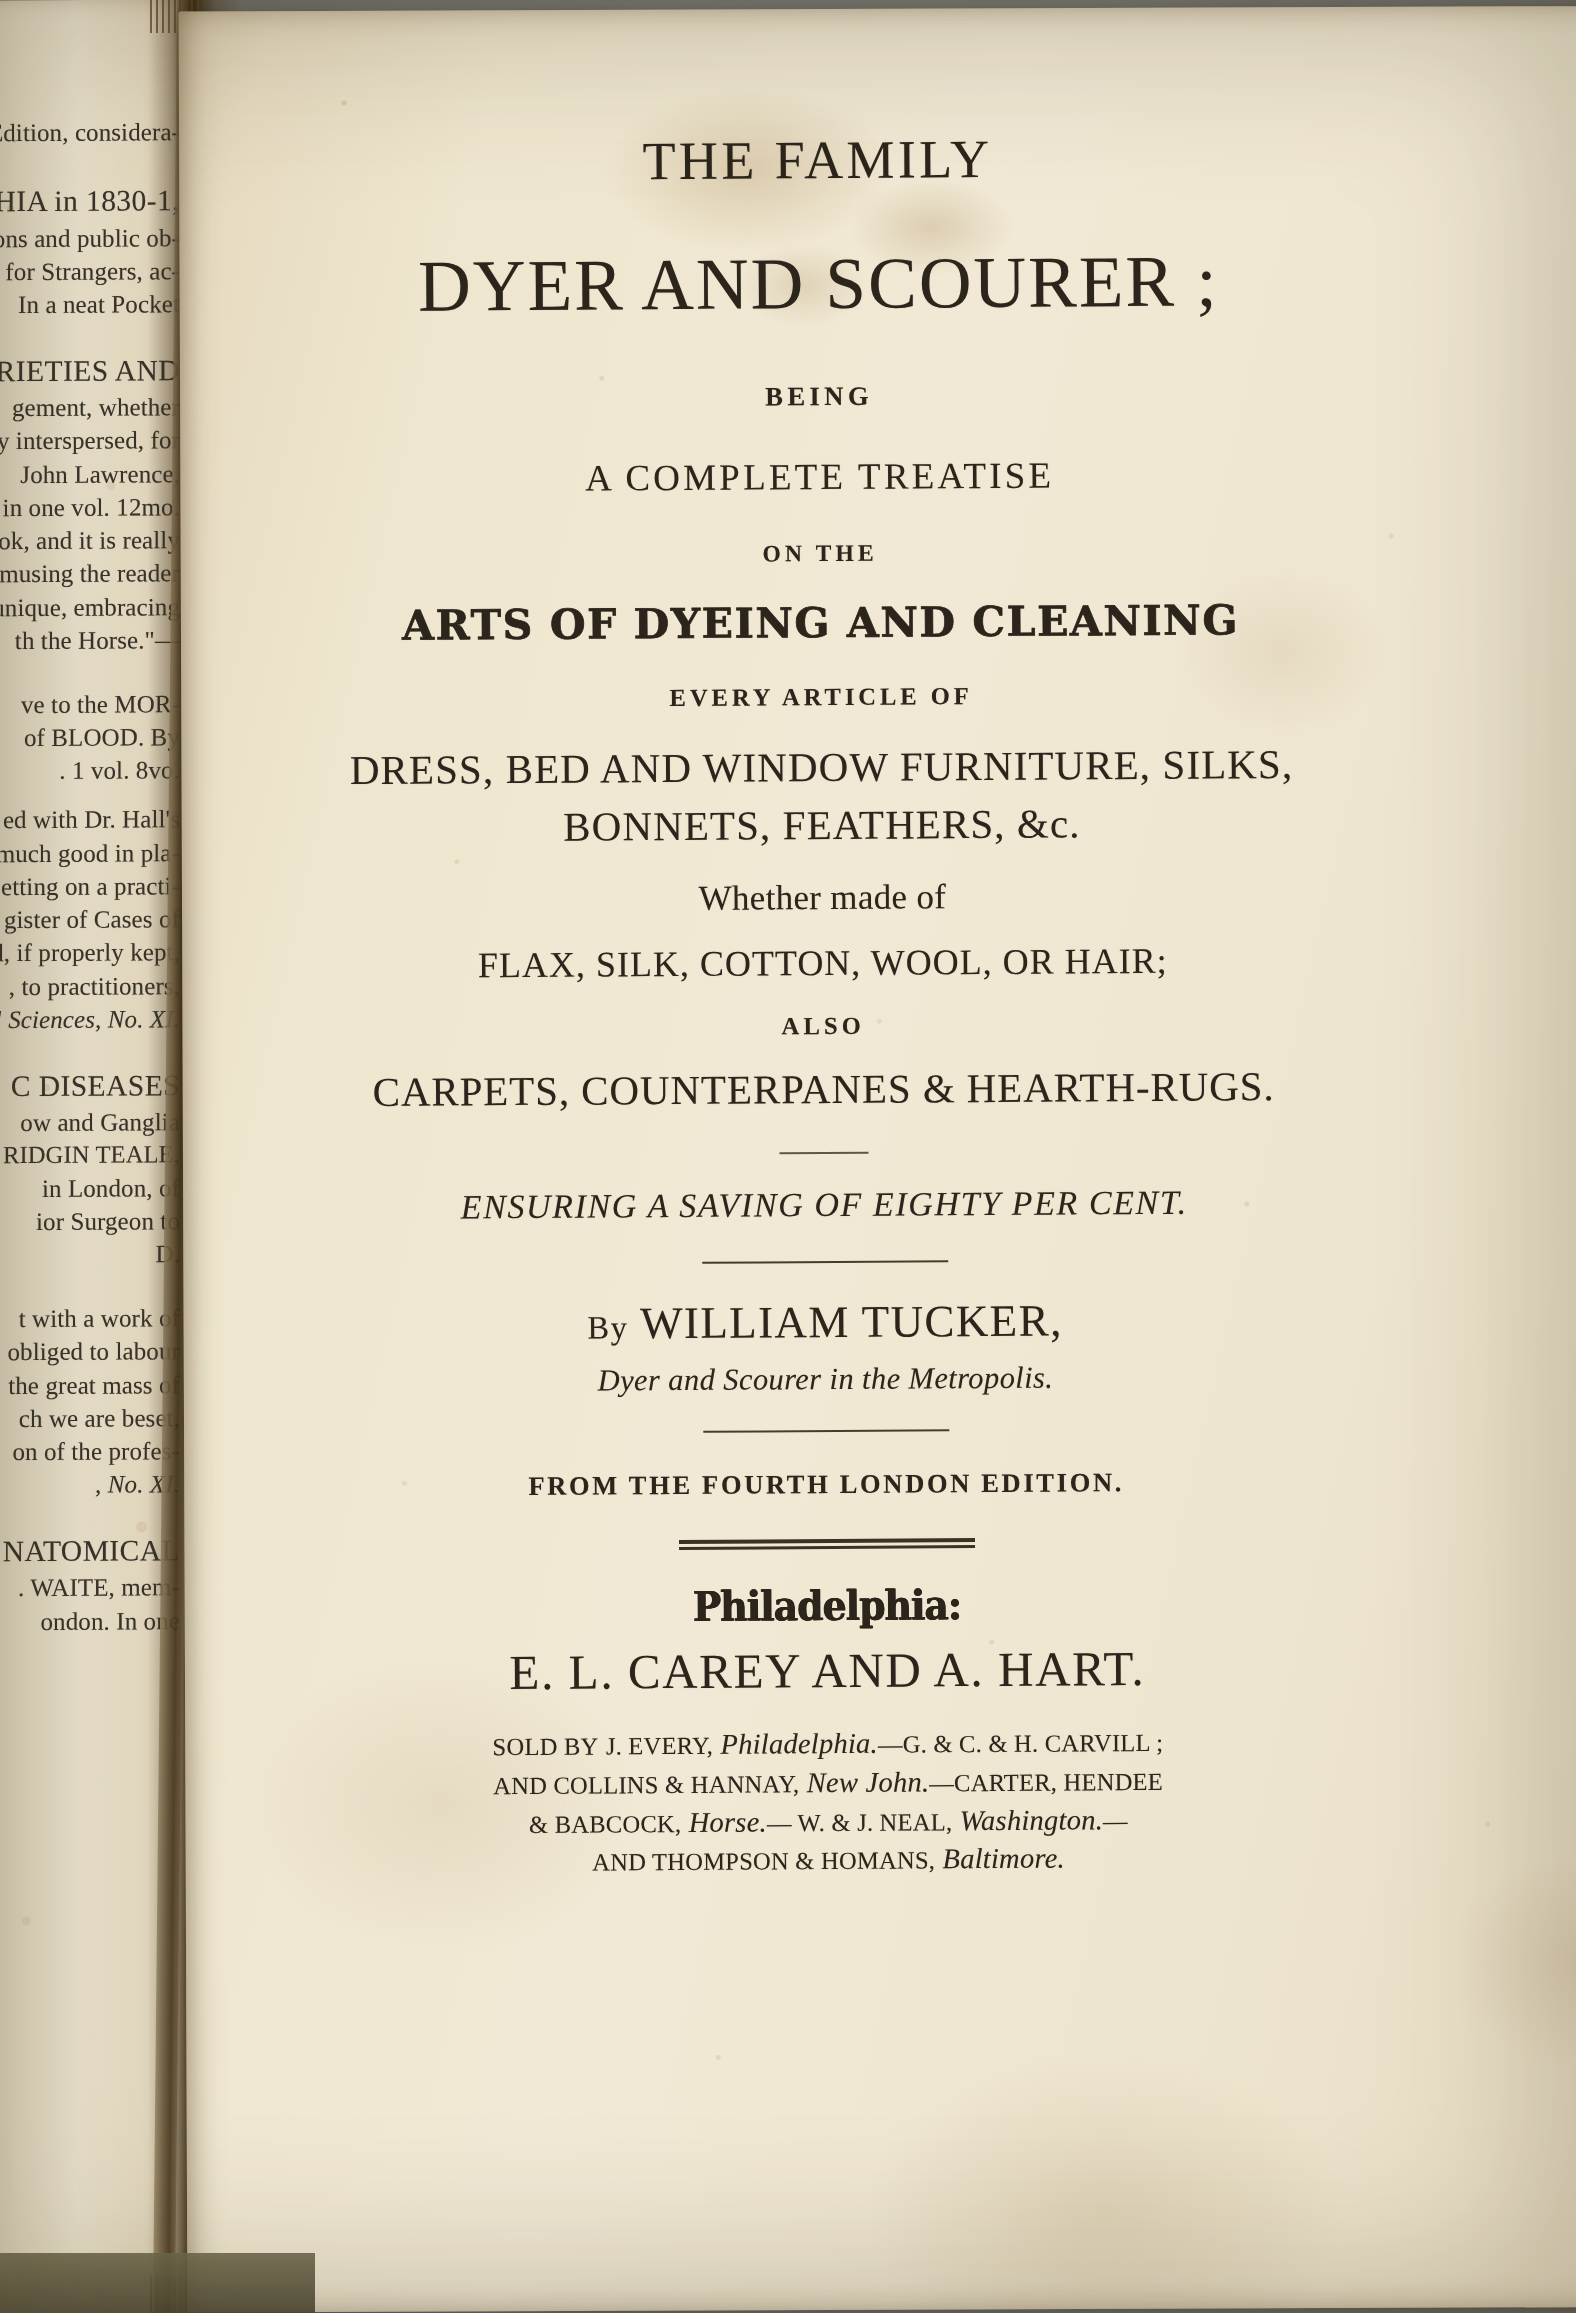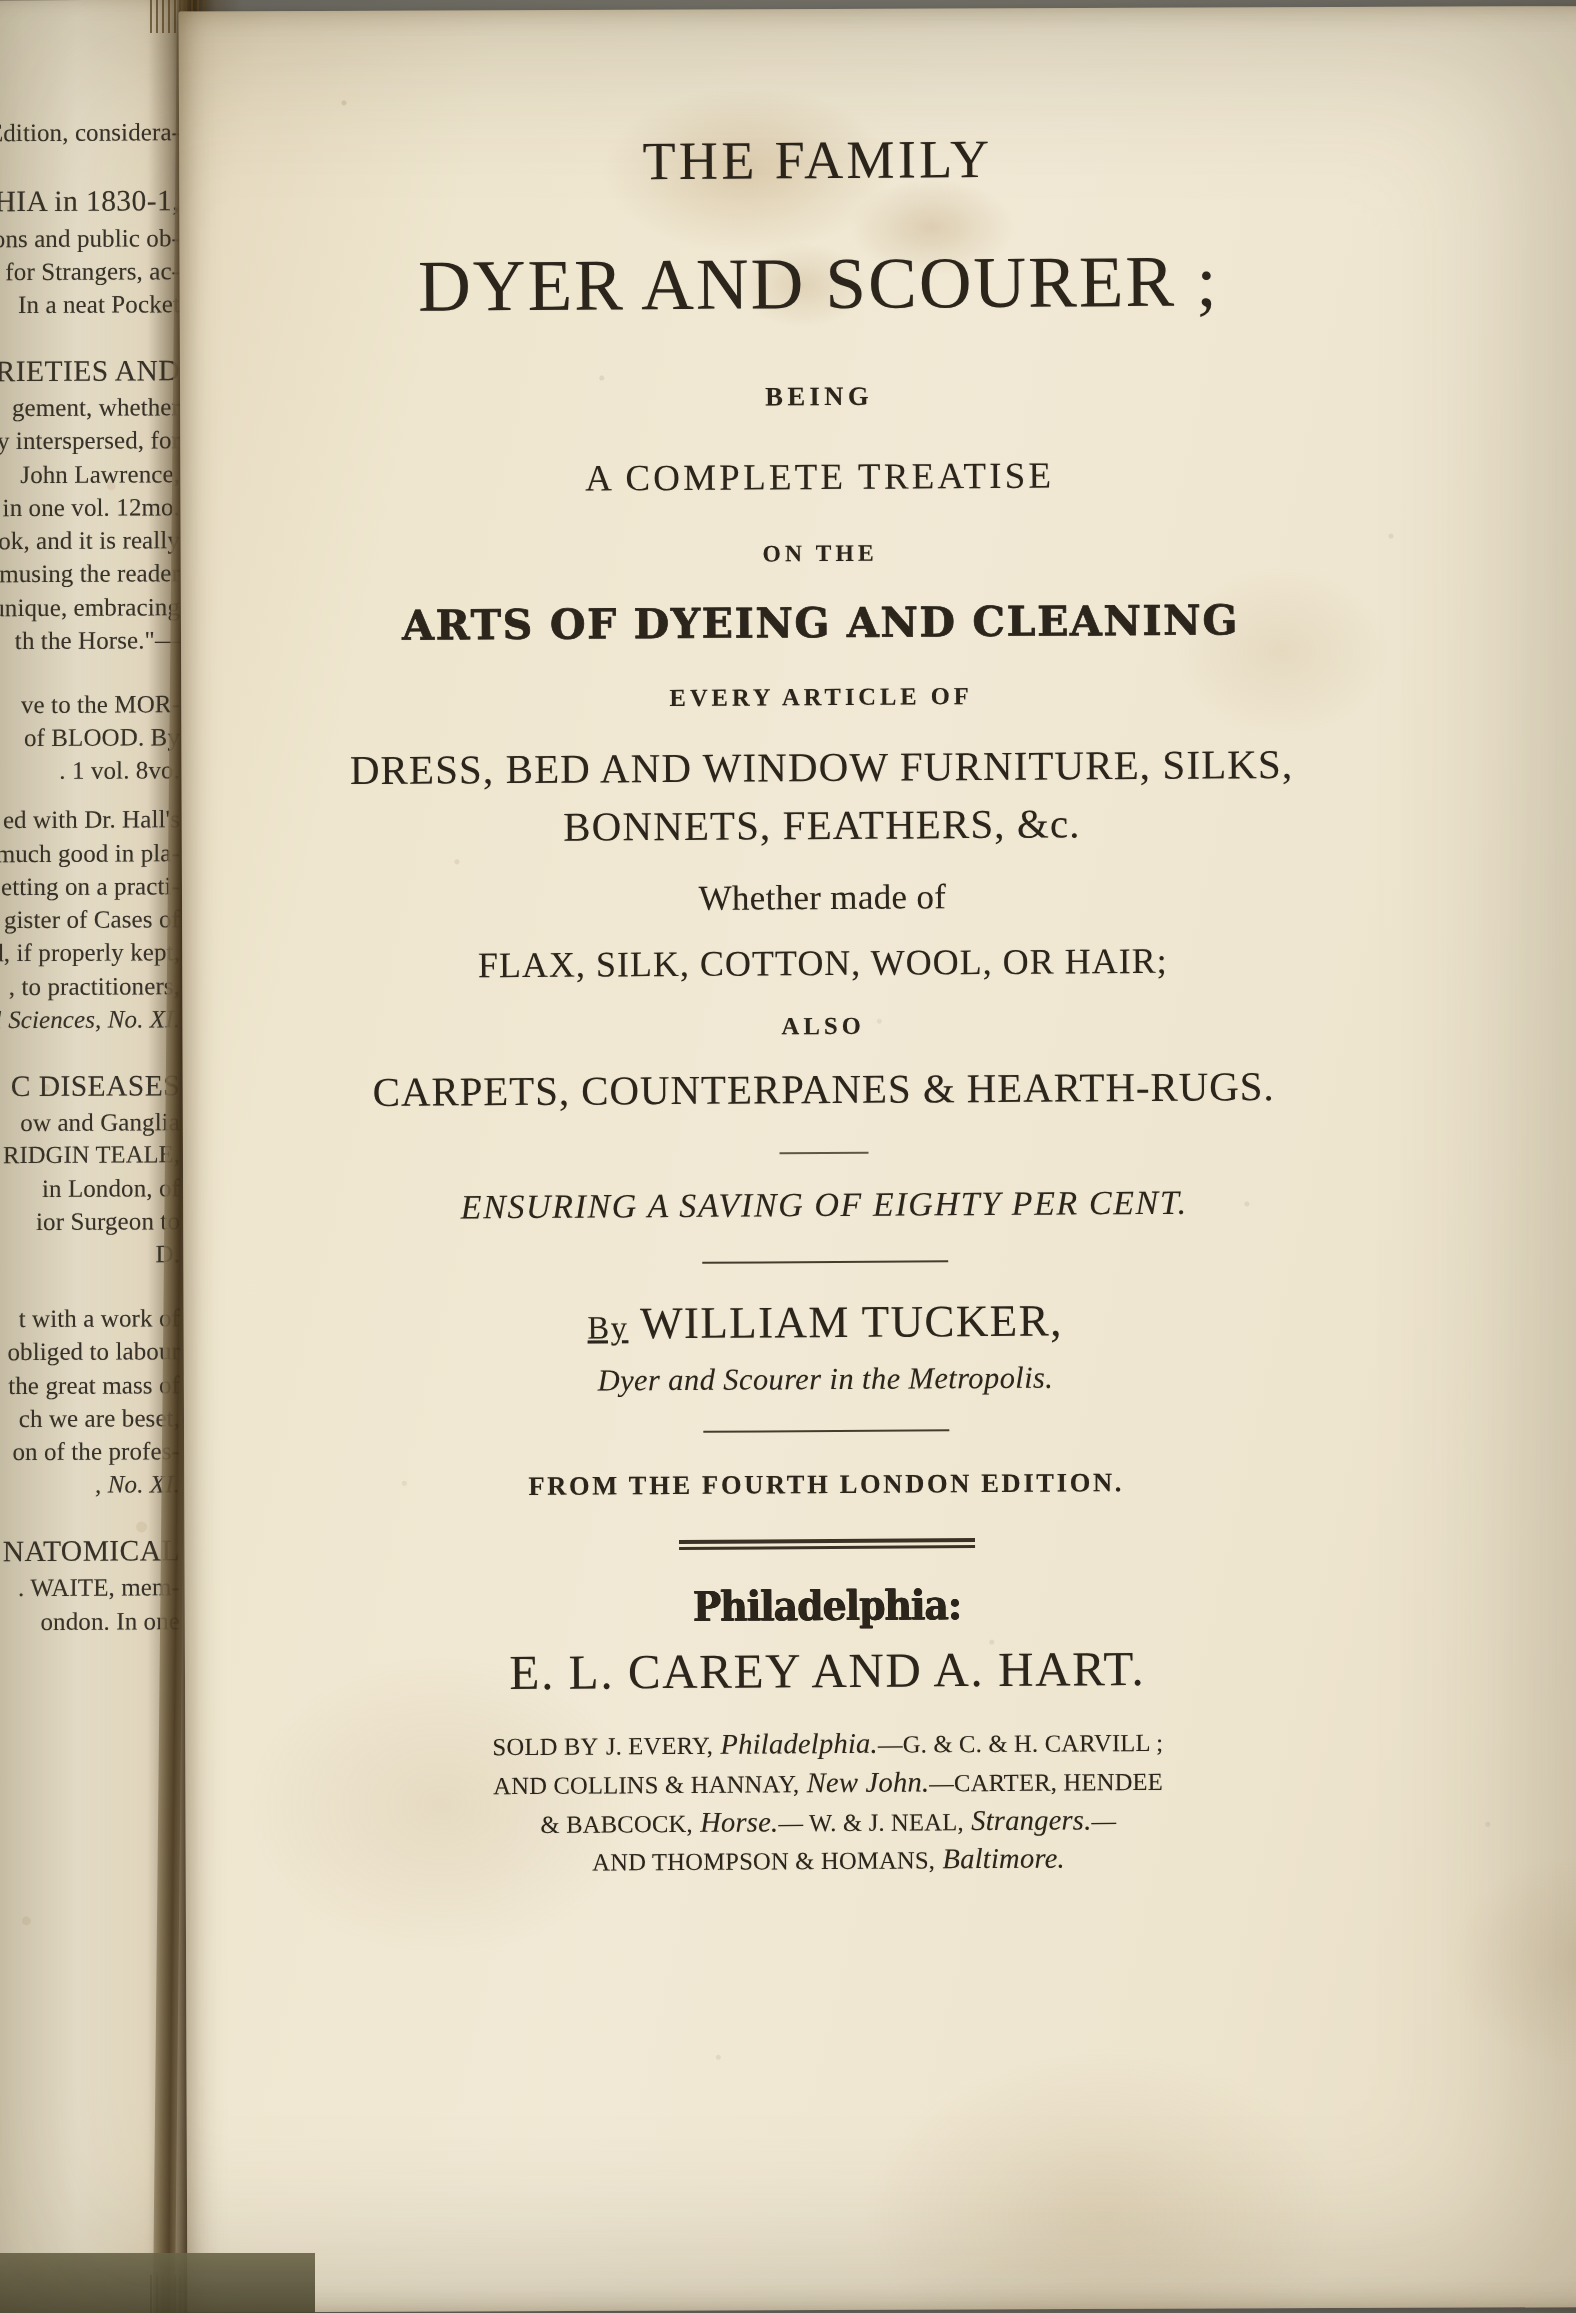--- a/index.html
+++ b/index.html
@@ -260,21 +260,21 @@
     font-size:34px;
     font-style:italic;
     letter-spacing:1.6px;
     margin-top:31.5px;
   }
   .t-by{
     font-size:45px;
     letter-spacing:1.4px;
     margin-top:33px;
   }
-  .t-by .sc{font-size:32.5px;text-decoration:underline;}
+  .t-by .sc{font-size:32.5px;}
   .t-dyerscourer{
     font-size:30.5px;
     font-style:italic;
     letter-spacing:0.4px;
     margin-top:13.8px;
   }
   .t-fourth{
     font-size:26.6px;
     letter-spacing:2.6px;
     margin-top:37px;
@@ -473,21 +473,21 @@
           <span class="sm">J. EVERY,</span>
           <span class="it">Philadelphia.</span><span class="sm">—G. &amp; C. &amp; H. CARVILL ;</span>
         </p>
         <p class="ln">
           <span class="sm">AND COLLINS &amp; HANNAY,</span>
           <span class="it">New John.</span><span class="sm">—CARTER, HENDEE</span>
         </p>
         <p class="ln">
           <span class="sm">&amp; BABCOCK,</span>
           <span class="it">Horse.</span><span class="sm">— W. &amp; J. NEAL,</span>
-          <span class="it">Strangers.</span><span class="sm">—</span>
+          <span class="it">Washington.</span><span class="sm">—</span>
         </p>
         <p class="ln">
           <span class="sm">AND THOMPSON &amp; HOMANS,</span>
           <span class="it">Baltimore.</span>
         </p>
       </div>
 
     </div>
 
   </div>

